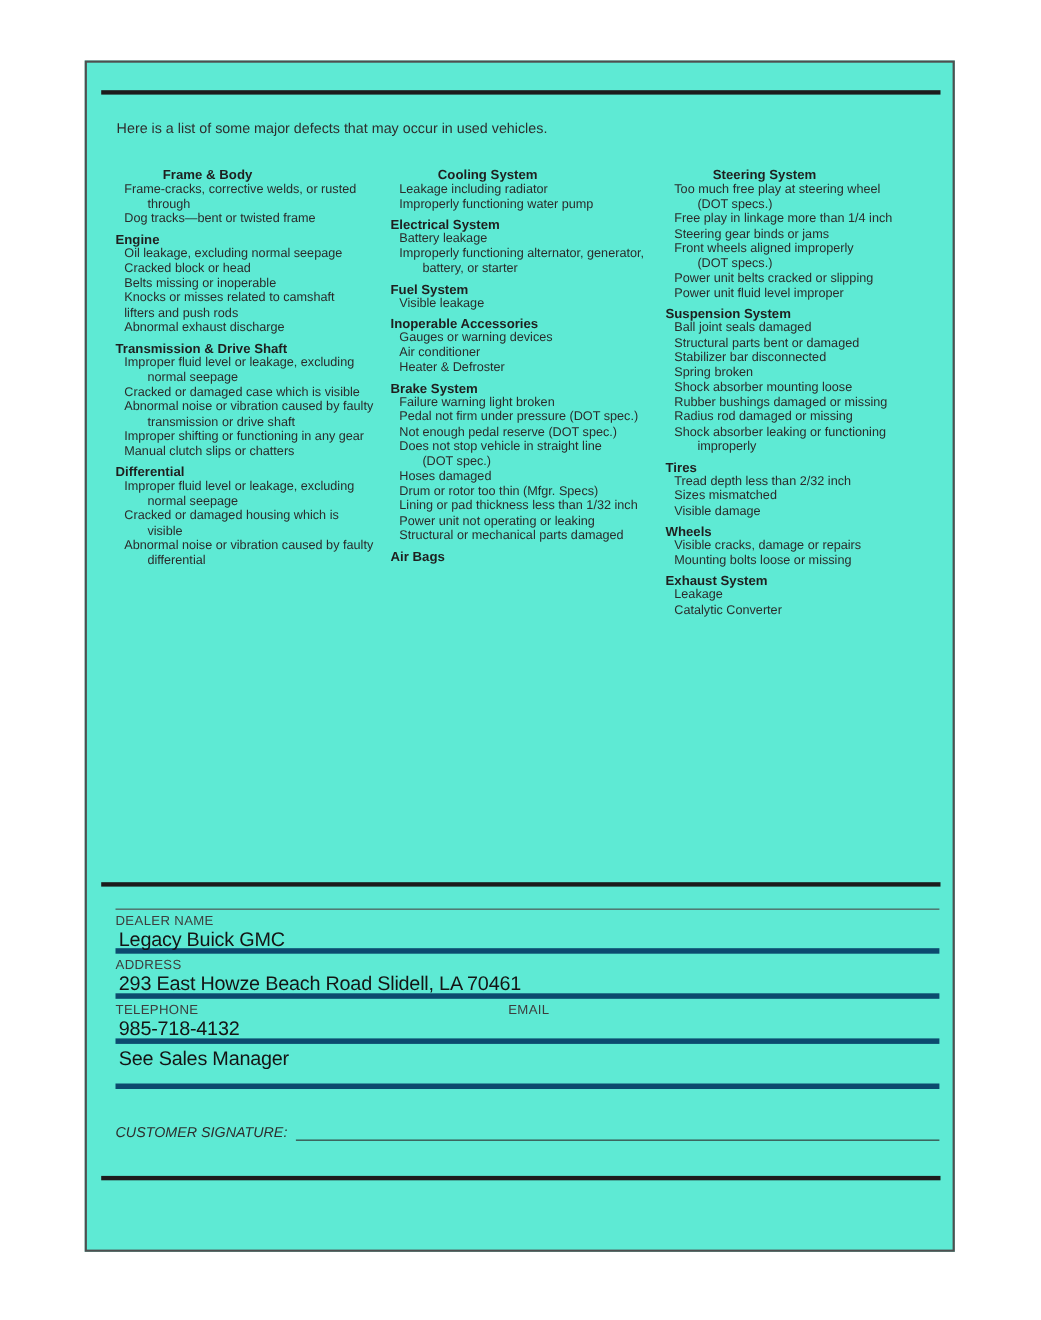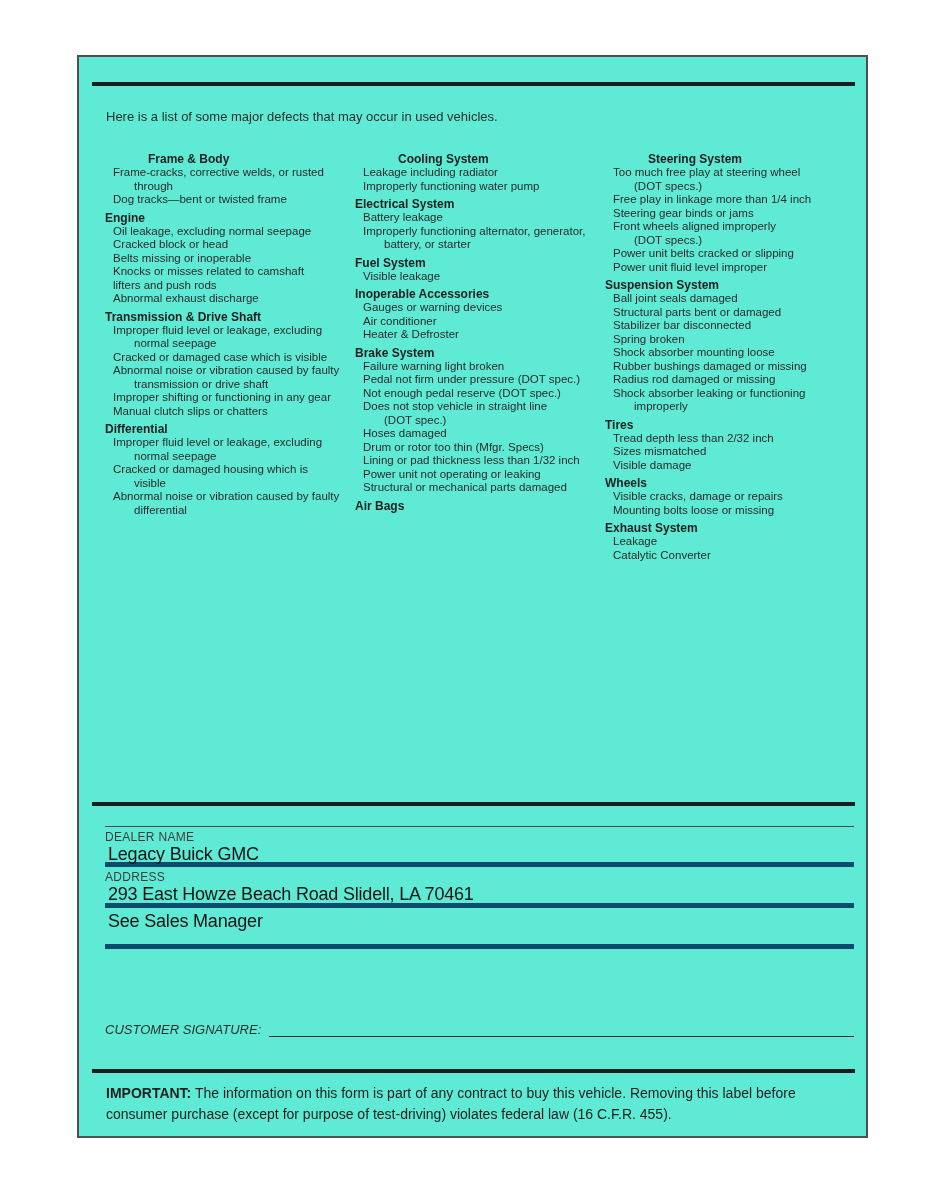--- a/index.html
+++ b/index.html
@@ -146,30 +146,32 @@
   <div class="dealer">
     <div class="field-row first">
       <div class="f-label">DEALER NAME</div>
       <div class="f-value">Legacy Buick GMC</div>
     </div>
     <div class="field-row">
       <div class="f-label">ADDRESS</div>
       <div class="f-value">293 East Howze Beach Road Slidell, LA 70461</div>
     </div>
     <div class="field-row">
+      <div class="f-label">TELEPHONE</div>
+      <div class="f-label email-label">EMAIL</div>
+      <div class="f-value">985-718-4132</div>
+    </div>
+    <div class="field-row">
       <div class="f-value">See Sales Manager</div>
     </div>
   </div>
 
   <div class="sig">
     <div class="sig-row">
       <span class="sig-label">CUSTOMER SIGNATURE:</span>
       <span class="sig-line"></span>
     </div>
   </div>
 
   <div class="rule" id="rule-bottom"></div>
 
-  <div class="important">
-    <span class="imp-label">IMPORTANT:</span><span> The information on this form is part of any contract to buy this vehicle.  Removing this label before consumer purchase (except for purpose of test-driving) violates federal law (16 C.F.R. 455).</span>
-  </div>
 
 </div>
 
 </body></html>

